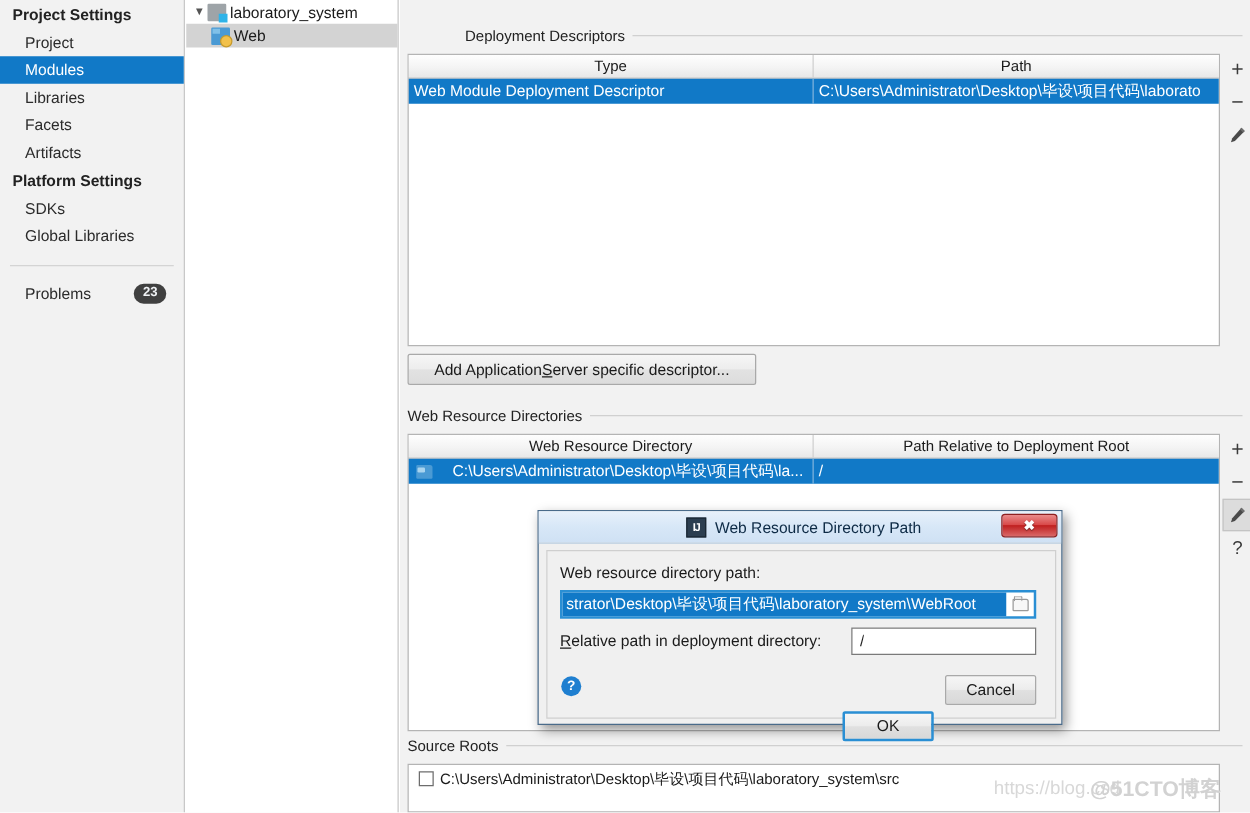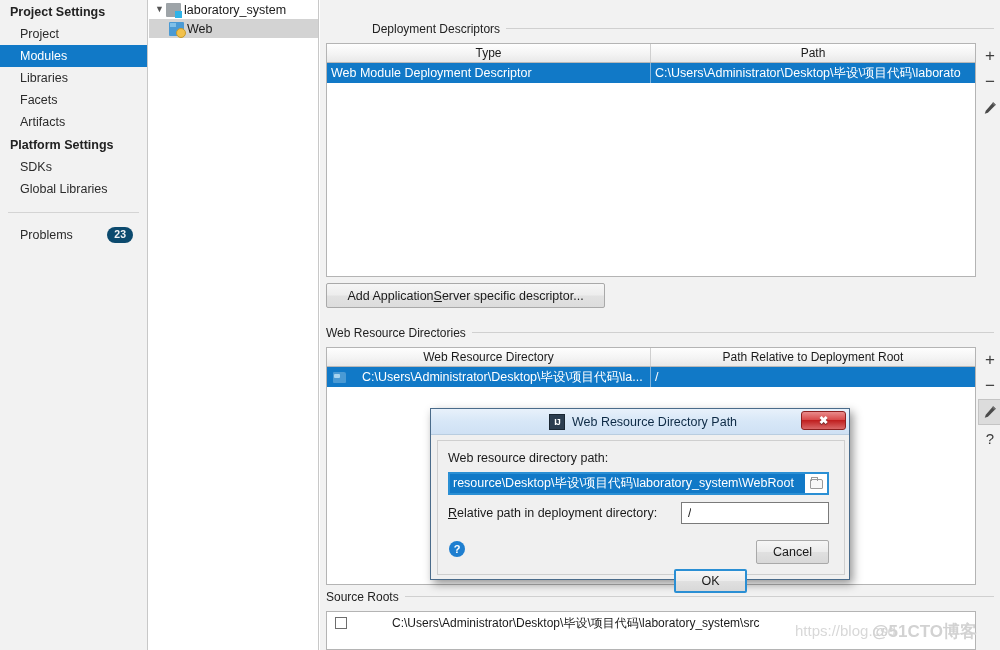--- a/index.html
+++ b/index.html
@@ -28,21 +28,21 @@
     padding: 4px 0 4px 20px; cursor: default;
     white-space: nowrap;
   }
   .sb-item.selected { background: #1179c7; color: #ffffff; }
   .sb-sep { height: 1px; background: #d4d4d4; margin: 12px 8px 10px 8px; }
   .sb-problems {
     display: flex; align-items: center; justify-content: space-between;
     padding: 4px 14px 4px 20px; font-size: 12.5px; color: #2b2b2b;
   }
   .badge {
-    background: #0c4a6e; color: #f0f2f5; border-radius: 9px;
+    background: #404040; color: #f0f2f5; border-radius: 9px;
     font-size: 10.5px; font-weight: bold; padding: 1px 7px 2px 7px; min-width: 22px;
     text-align: center; line-height: 13px;
   }
 
   
   #tree {
     position: absolute; left: 149px; top: 0; width: 170px; height: 650px;
     background: #ffffff; border-right: 1px solid #c8c8c8;
   }
   .tree-row {
@@ -128,21 +128,21 @@
     font-size: 12.5px; color: #1a1a1a;
     display: flex; align-items: center; justify-content: center;
     cursor: default;
   }
   .u { text-decoration: underline; }
 
   
   .srbox {
     position:absolute; background:#ffffff; border:1px solid #b4b4b4;
   }
-  .sr-row { display:flex; align-items:center; height:22px; padding-left:8px;gap:40px; }
+  .sr-row { display:flex; align-items:center; height:22px; padding-left:8px; }
   .cbx {
     width:12px; height:12px; border:1px solid #6d6d6d; background:#fff;
     margin-right:5px; flex:none;
   }
 
   
   #dialog {
     position: absolute; left: 430px; top: 408px; width: 420px; height: 172px;
     background: #f0f0f0;
     border: 1px solid #4a6b8a;
@@ -338,21 +338,21 @@
       <span class="ij-ico">IJ</span>
       <span id="dlg-title-text">Web Resource Directory Path</span>
       <div id="dlg-close">✖</div>
     </div>
 
     <div id="dlg-body">
 
       <div class="dlg-label" style="left:10px; top:10px;">Web resource directory path:</div>
 
       <div class="dlg-field focused" style="left:10px; top:31px; width:381px; height:23px;">
-        <span class="fval sel" style="flex:1; line-height:19px;">resource\Desktop\毕设\项目代码\laboratory_system\WebRoot</span>
+        <span class="fval sel" style="flex:1; line-height:19px;">strator\Desktop\毕设\项目代码\laboratory_system\WebRoot</span>
         <span class="browse">
           <span class="fold-ico"></span>
         </span>
       </div>
 
       <div class="dlg-label" style="left:10px; top:65px;">
         <span class="u">R</span><span>elative path in deployment directory:</span>
       </div>
 
       <div class="dlg-field" style="left:243px; top:61px; width:148px; height:22px;">

